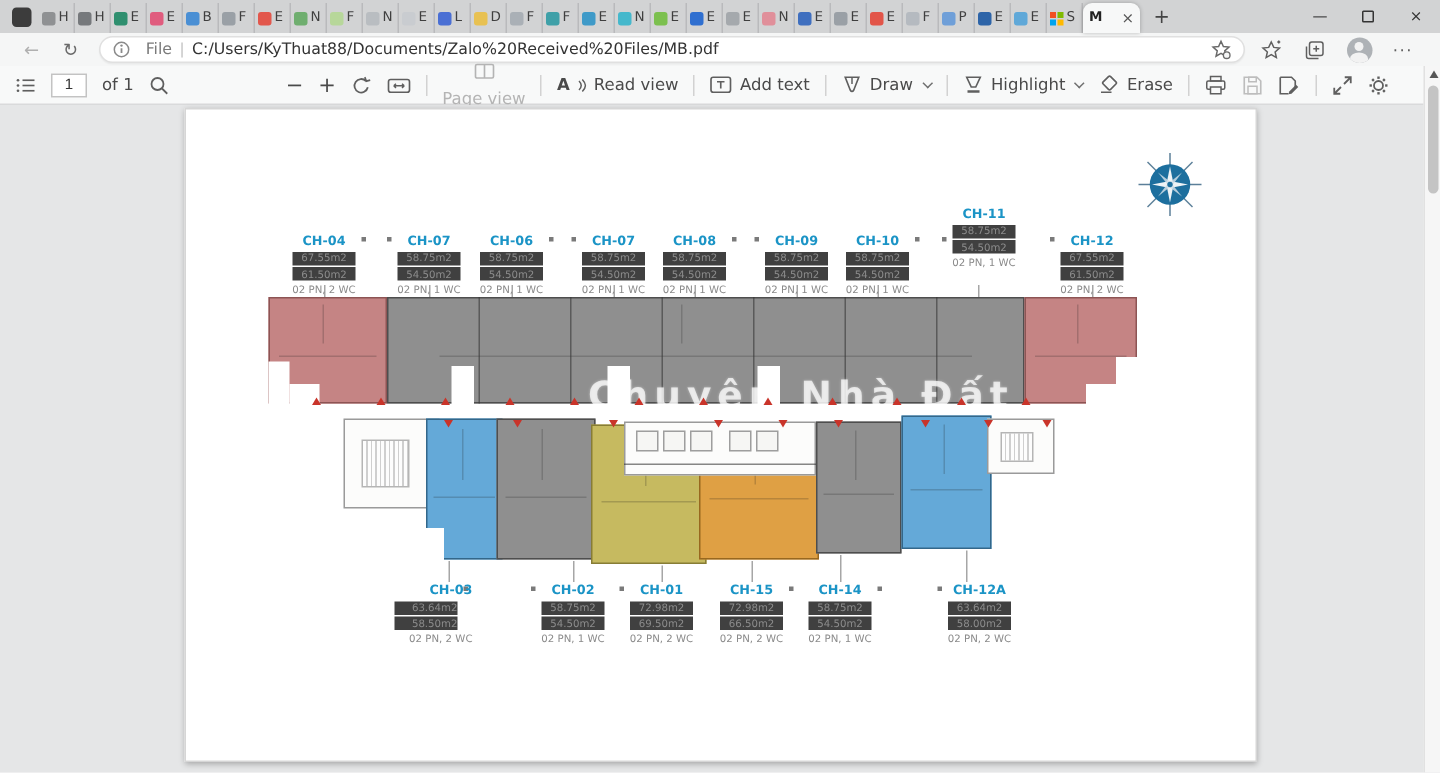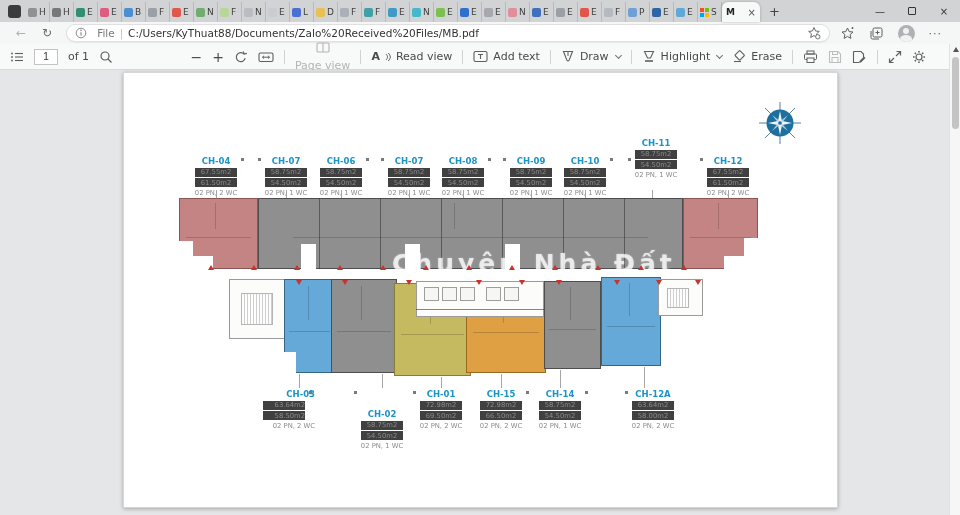--- a/index.html
+++ b/index.html
@@ -532,21 +532,21 @@
         </div>
         <div class="mark" style="left: 576px; top: 85px;"></div>
         <div class="ulabel" style="left: 129px; top: 316px; text-align: right;">
           <div class="uname" style="color: rgb(27, 148, 198);">CH-03</div>
           <div class="uarea">63.64m2</div>
           <div class="uarea">58.50m2</div>
           <div class="urooms">02 PN, 2 WC</div>
         </div>
         <div class="mark" style="left: 185px; top: 318px;"></div>
         <div class="ulabel" style="left: 227px; top: 316px;">
-          <div class="uname" style="color: rgb(27, 148, 198); margin-top: 20px;">CH-02</div>
+          <div class="uname" style="color: rgb(27, 148, 198);">CH-02</div>
           <div class="uarea">58.75m2</div>
           <div class="uarea">54.50m2</div>
           <div class="urooms">02 PN, 1 WC</div>
         </div>
         <div class="mark" style="left: 230px; top: 318px;"></div>
         <div class="ulabel" style="left: 286px; top: 316px;">
           <div class="uname" style="color: rgb(27, 148, 198);">CH-01</div>
           <div class="uarea">72.98m2</div>
           <div class="uarea">69.50m2</div>
           <div class="urooms">02 PN, 2 WC</div>

